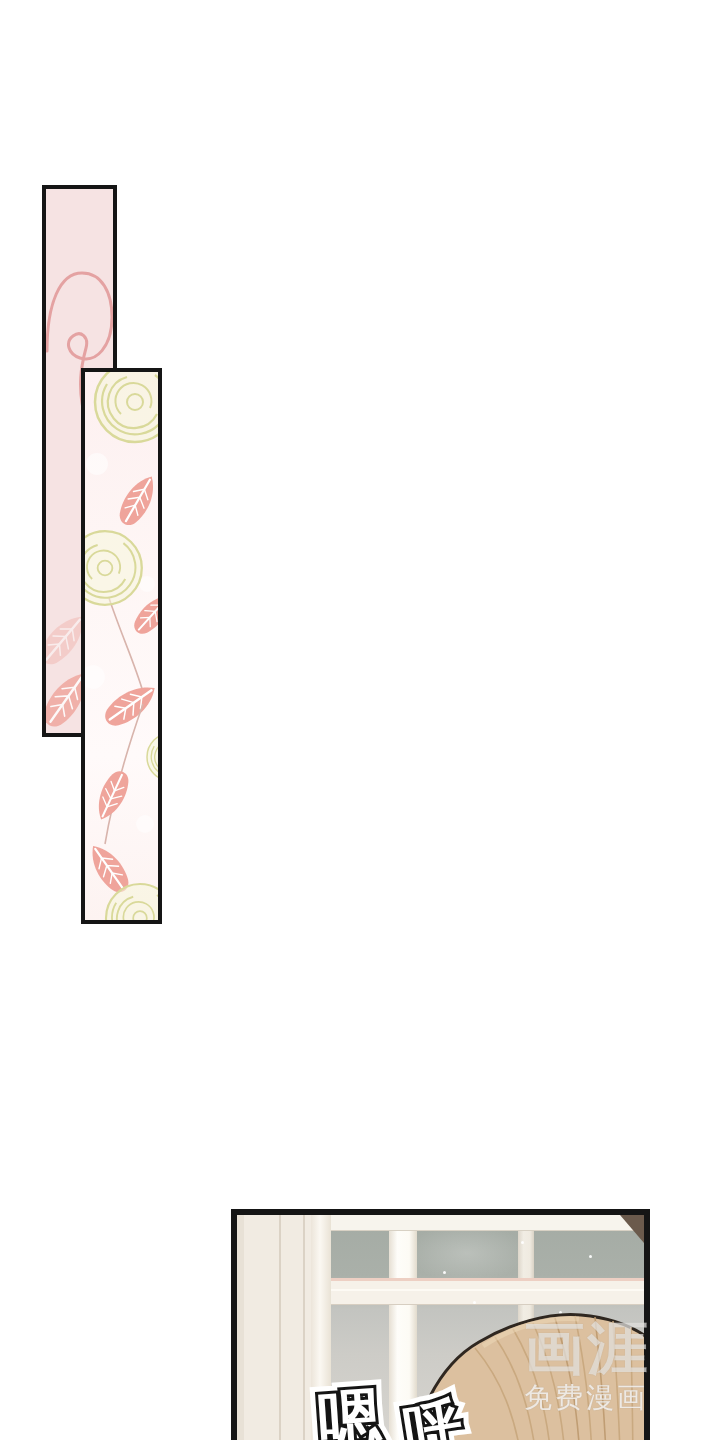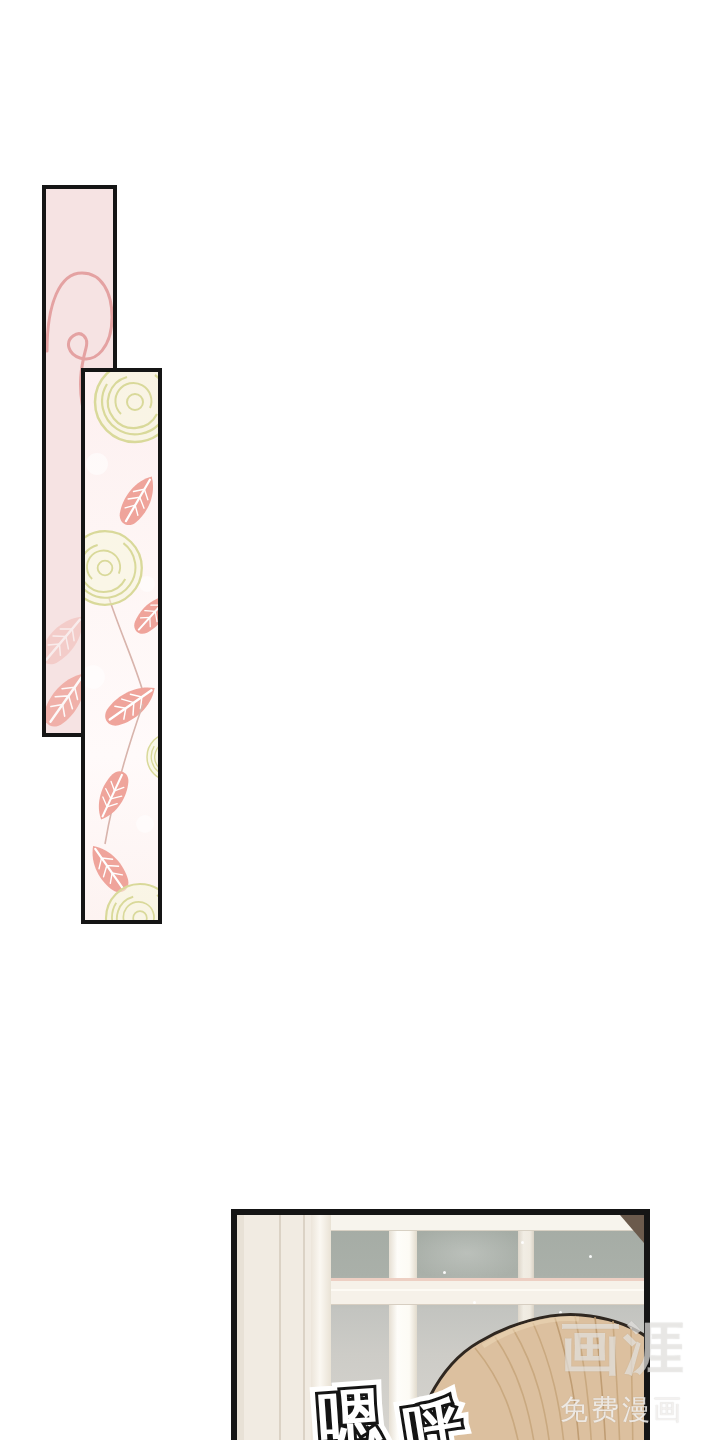--- a/index.html
+++ b/index.html
@@ -44,25 +44,25 @@
   .sfx{position:absolute;z-index:6;}
   .sfx-char{position:absolute;font-size:62px;line-height:1;font-weight:900;
     font-family:"Liberation Sans",sans-serif;}
   .sfx-char span{position:absolute;left:0;top:0;white-space:pre;}
   .sfx-char .halo{-webkit-text-stroke:16px #ffffff;color:#ffffff;}
   .sfx-char .outline{-webkit-text-stroke:6px #141414;color:#141414;}
   .sfx-char .fill{color:#ffffff;}
   .sfx-c1{left:316px;top:1390px;transform:rotate(-4deg);}
   .sfx-c2{left:400px;top:1404px;transform:rotate(-9deg);font-size:58px;}
   
-  .wm{position:absolute;left:560px;top:1320px;z-index:9;pointer-events:none;}
+  .wm{position:absolute;left:524px;top:1320px;z-index:9;pointer-events:none;}
   .wm-logo{font-size:57px;line-height:1;font-weight:900;letter-spacing:3px;
     color:rgba(247,245,241,.60);transform:scaleX(1.06);transform-origin:left top;
     text-shadow:0 0 1px rgba(125,125,125,.35);}
-  .wm-tag{margin-top:19px;font-size:28px;line-height:1;font-weight:400;letter-spacing:3px;
+  .wm-tag{margin-top:7px;font-size:28px;line-height:1;font-weight:400;letter-spacing:3px;
     color:rgba(249,247,244,.82);text-shadow:0 0 1px rgba(130,130,130,.4);}
 </style>
 </head>
 <body>
 
 <div class="page">
 
   <div class="panel panel-1">
     <svg width="67" height="544" viewBox="0 0 67 544">
       <defs>

